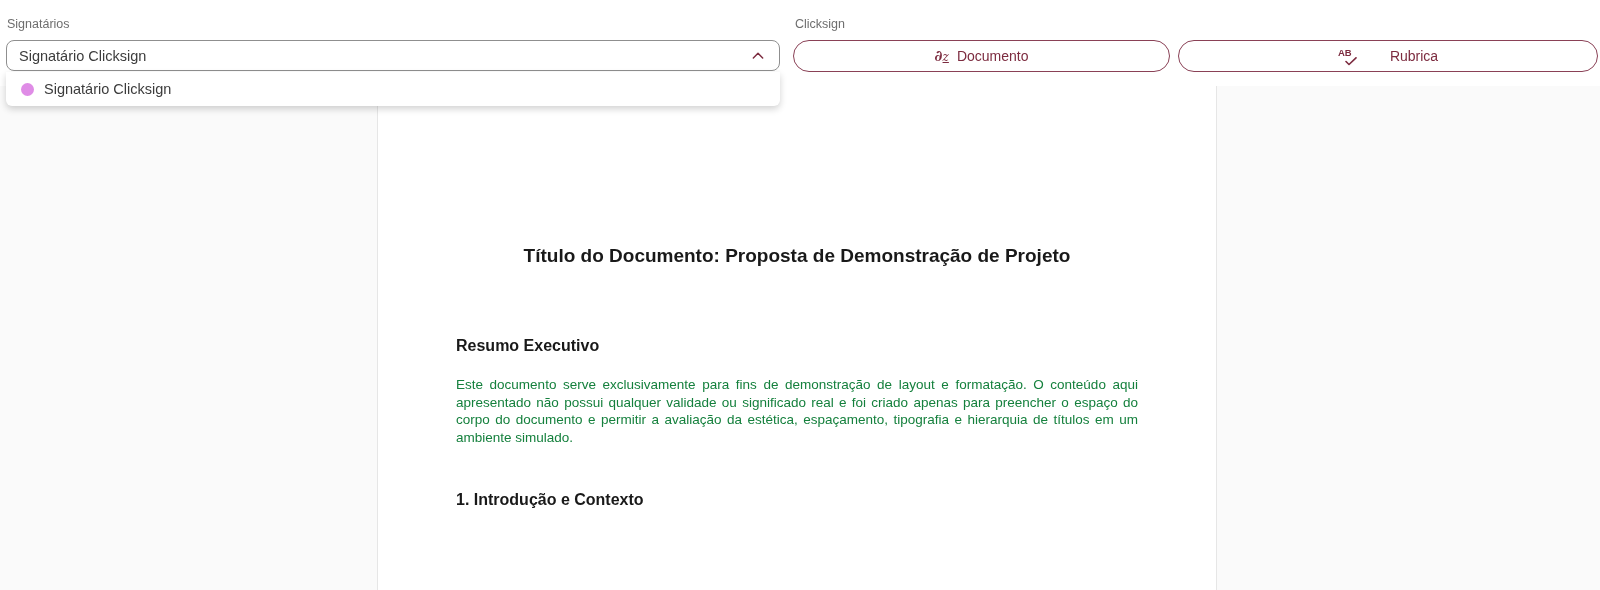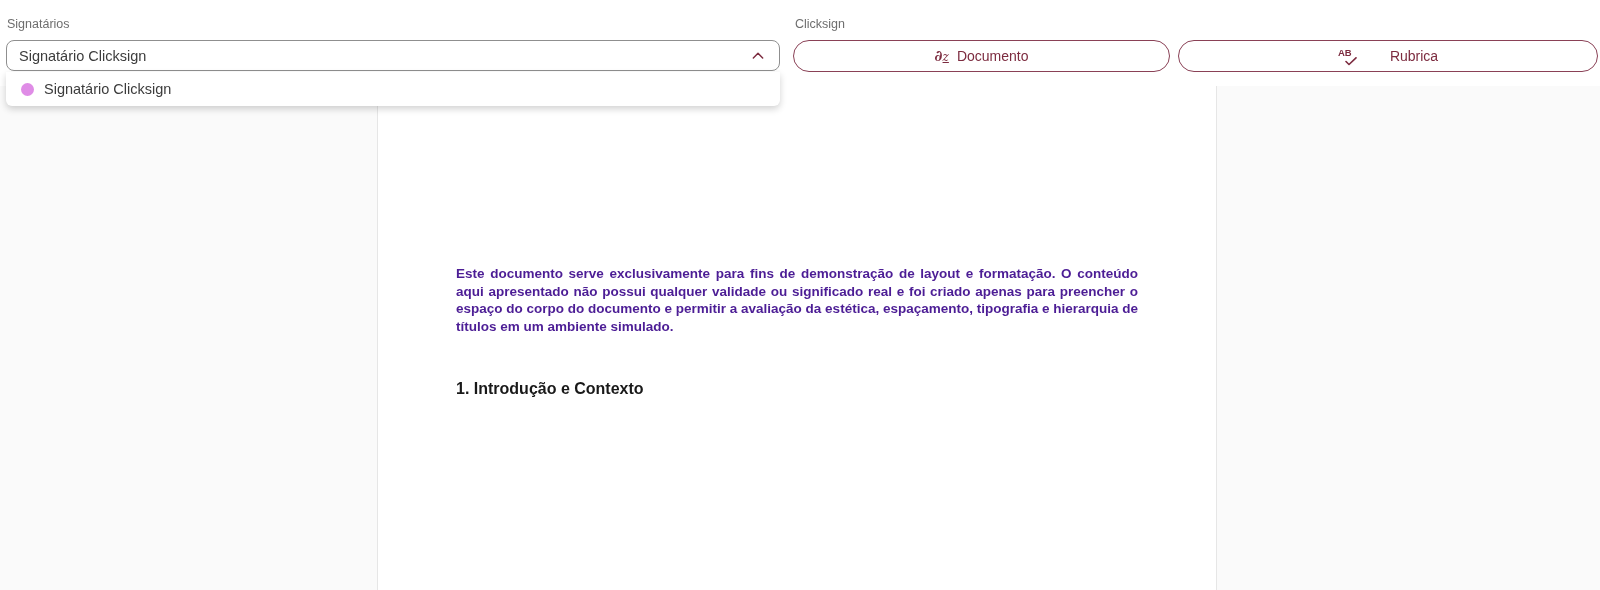--- a/index.html
+++ b/index.html
@@ -10,22 +10,22 @@
   .viewer { position:absolute; left:0; top:86px; width:1600px; height:504px;
             background:#fafafa; }
   .page   { position:absolute; left:377px; top:0; width:840px; height:504px;
             background:#fff; border-left:1px solid #e6e6e6; border-right:1px solid #e6e6e6;
             padding:158px 78px 0 78px; }
   .page h1 { font-size:19px; line-height:24px; font-weight:bold; color:#191919;
              text-align:center; }
   .page h2 { font-size:16px; line-height:19px; font-weight:bold; color:#191919; }
   .page h2.sec1 { margin-top:68px; }
   .page h2.sec2 { margin-top:44px; }
-  .page p  { font-size:13.5px; line-height:17.5px; color:#4c1d95;
-             text-align:justify; margin-top:21px;font-weight:bold; }
+  .page p  { font-size:13.5px; line-height:17.5px; color:#15803d;
+             text-align:justify; margin-top:21px; }
   .page p.par2 { margin-top:22px; }
 
   
   .toolbar { position:absolute; left:0; top:0; width:1502px; height:86px;
              background:#fff; z-index:5; }
   .field-label { position:absolute; left:7px; top:17px; font-size:12.5px;
                  color:#6e6e6e; }
   .pos-label   { position:absolute; left:795px; top:17px; font-size:12.5px;
                  color:#6e6e6e; }
 
@@ -60,20 +60,22 @@
   .option { height:34px; display:flex; align-items:center; gap:10px;
             padding-left:15px; cursor:pointer; }
   .dot    { width:13px; height:13px; border-radius:50%; background:#df8ce6; }
   .option-label { font-size:14.5px; color:#3c3c3c; }
 </style>
 </head>
 <body>
 
 <div class="viewer">
   <div class="page">
+    <h1>Título do Documento: Proposta de Demonstração de Projeto</h1>
+    <h2 class="sec1">Resumo Executivo</h2>
     <p>Este documento serve exclusivamente para fins de demonstração de layout e formatação. O conteúdo aqui apresentado não possui qualquer validade ou significado real e foi criado apenas para preencher o espaço do corpo do documento e permitir a avaliação da estética, espaçamento, tipografia e hierarquia de títulos em um ambiente simulado.</p>
     <h2 class="sec2">1. Introdução e Contexto</h2>
   </div>
 </div>
 
 <div class="toolbar">
   <div class="field-label">Signatários</div>
 
   <div class="select">
     <span class="select-value">Signatário Clicksign</span>

